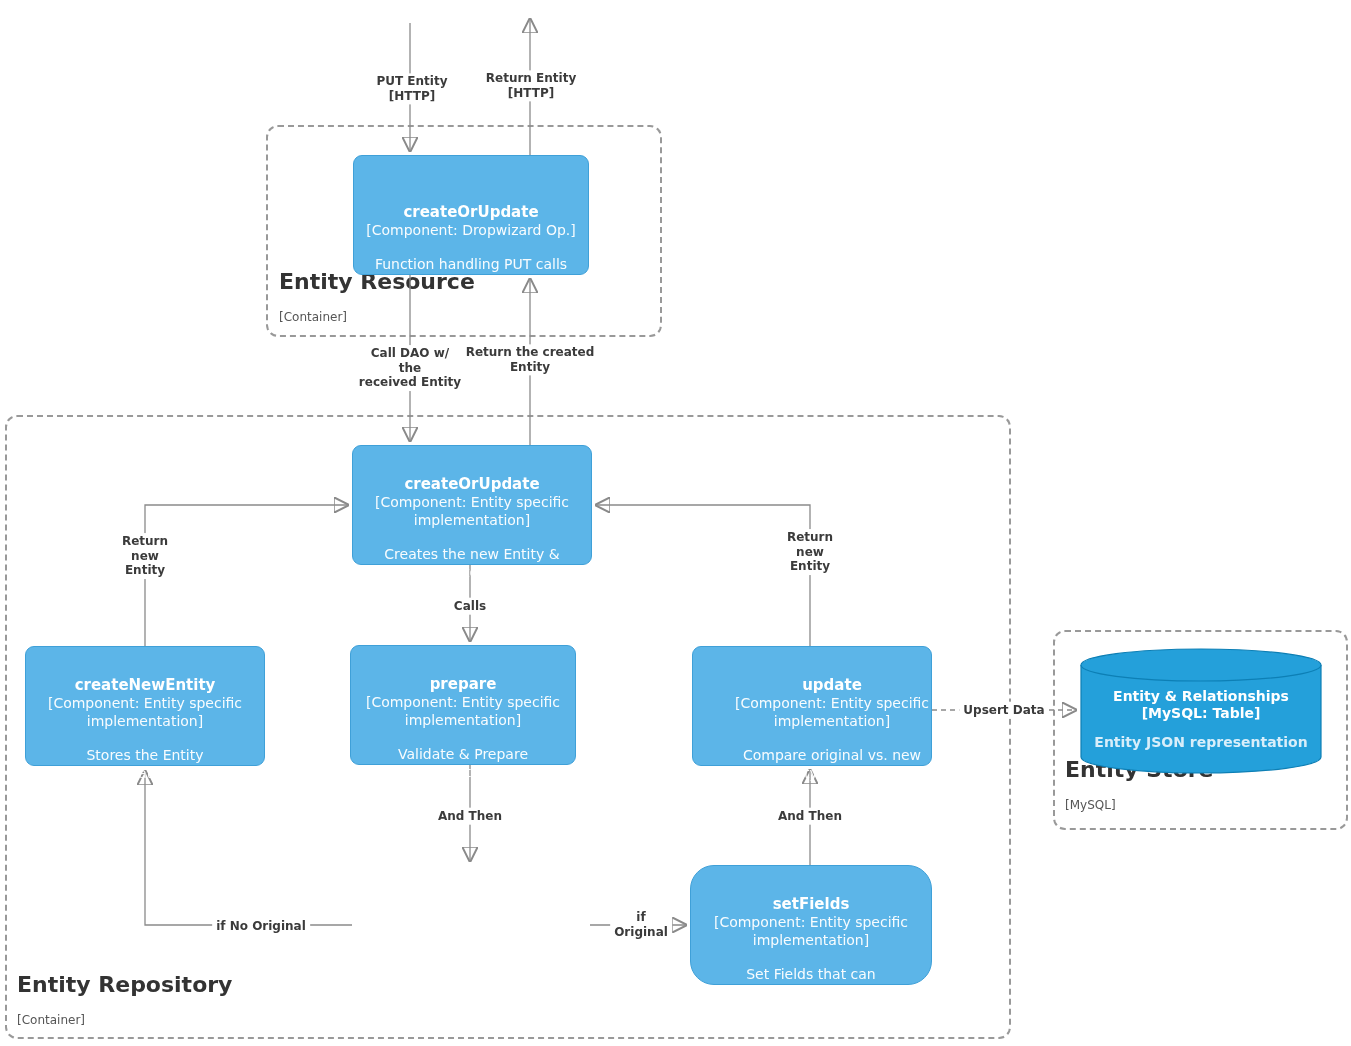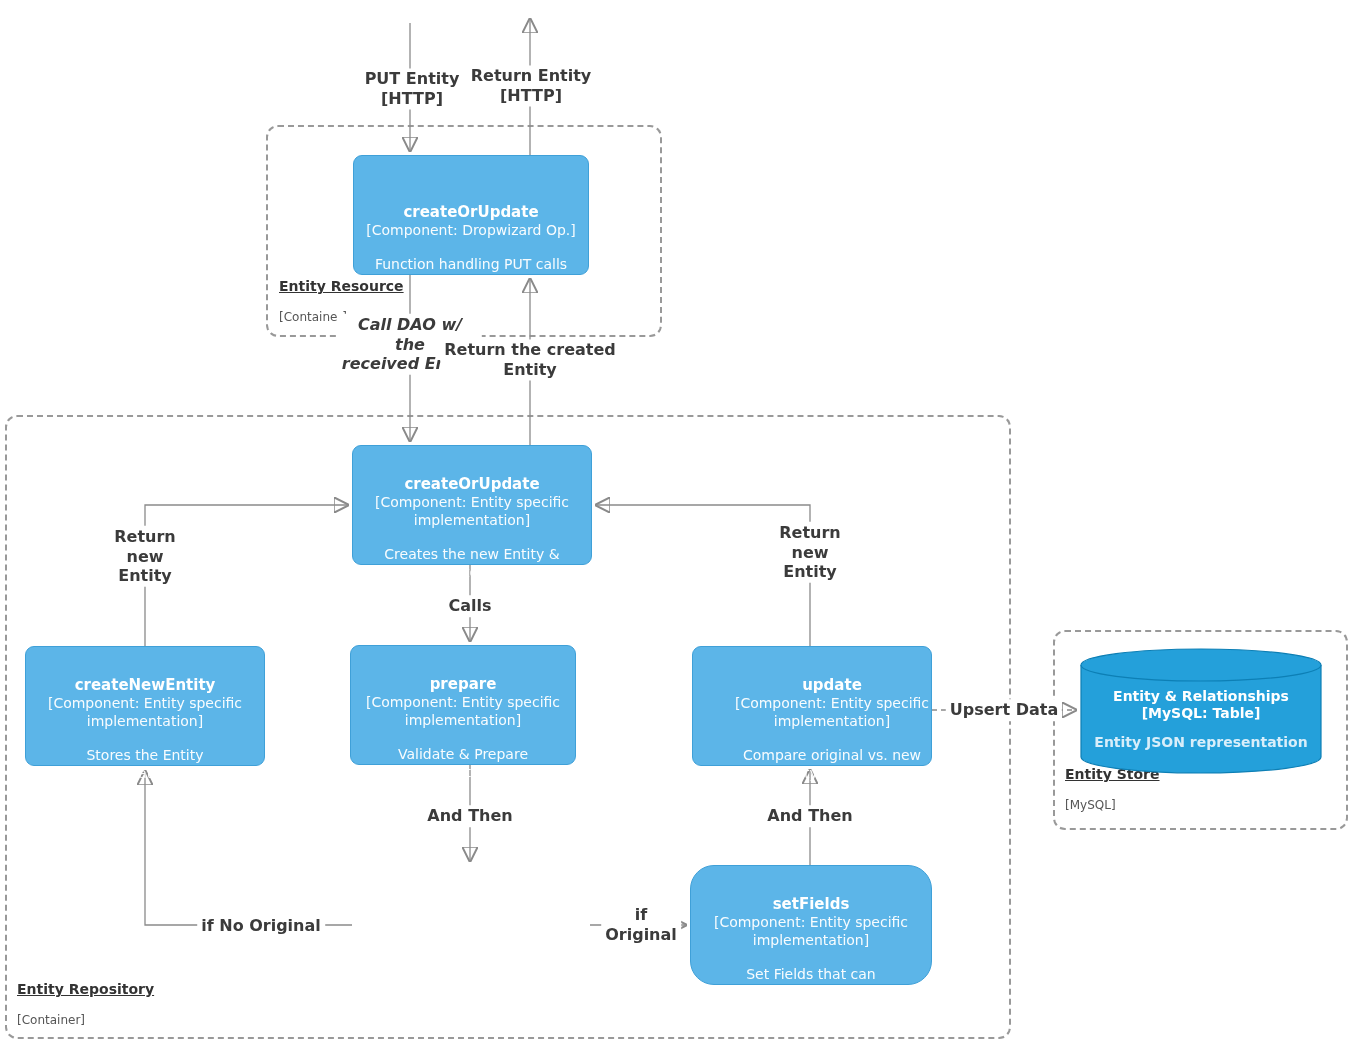--- a/index.html
+++ b/index.html
@@ -13,29 +13,29 @@
   .canvas{
     position:relative;width:1351px;height:1046px;overflow:hidden;
     background:var(--background);
     font-family:"DejaVu Sans","Liberation Sans",sans-serif;
   }
   .container-box{
     position:absolute;border:2px dashed var(--container-border);
     border-radius:12px;box-sizing:border-box;background:transparent;
   }
   .container-label{position:absolute;}
-  .container-title{font-size:14px;font-weight:bold;color:var(--container-title);line-height:1.15;text-decoration:underline;}
+  .container-title{font-size:22px;font-weight:bold;color:var(--container-title);line-height:1.15;}
   .container-type{font-size:12px;color:#555555;line-height:1.3;margin-top:16px;}
   svg.edges{position:absolute;left:0;top:0;}
   svg.edges path{stroke:var(--line);stroke-width:1.3;fill:none;}
   svg.edges path.dashed{stroke-dasharray:5 4;}
   .edge-label{
     position:absolute;transform:translate(-50%,-50%);
     background:var(--background);color:var(--label-text);
-    font-size:16px;font-weight:bold;line-height:1.22;text-align:center;
+    font-size:12px;font-weight:bold;line-height:1.22;text-align:center;
     white-space:pre-line;padding:1px 4px;
   }
   .node{
     position:absolute;box-sizing:border-box;
     background:var(--node-fill);border:1px solid var(--node-border);
     border-radius:9px;color:#ffffff;
     display:flex;flex-direction:column;align-items:center;justify-content:center;
     text-align:center;font-size:14px;line-height:1.26;
   }
   .node-title{font-weight:bold;font-size:15px;margin-top:47px;}
@@ -91,21 +91,21 @@
     <path d="M590,925 L685,925" marker-end="url(#arrow)"></path>
     <path d="M810,865 L810,771" marker-end="url(#arrow)"></path>
     <path d="M810,646 L810,505 L597,505" marker-end="url(#arrow)"></path>
     <path d="M932,710 L1075,710" class="dashed" marker-end="url(#arrow)"></path>
   </svg>
 
   <div class="edge-label" style="left:412px;top:89px;">PUT Entity
 [HTTP]</div>
   <div class="edge-label" style="left:531px;top:86px;">Return Entity
 [HTTP]</div>
-  <div class="edge-label" style="left:410px;top:344px;font-style:italic;">Call DAO w/
+  <div class="edge-label" style="left:410px;top:368px;">Call DAO w/
 the
 received Entity</div>
   <div class="edge-label" style="left:530px;top:360px;">Return the created
 Entity</div>
   <div class="edge-label" style="left:470px;top:606px;">Calls</div>
   <div class="edge-label" style="left:470px;top:816px;">And Then</div>
   <div class="edge-label" style="left:261px;top:926px;">if No Original</div>
   <div class="edge-label" style="left:145px;top:556px;">Return
 new
 Entity</div>

